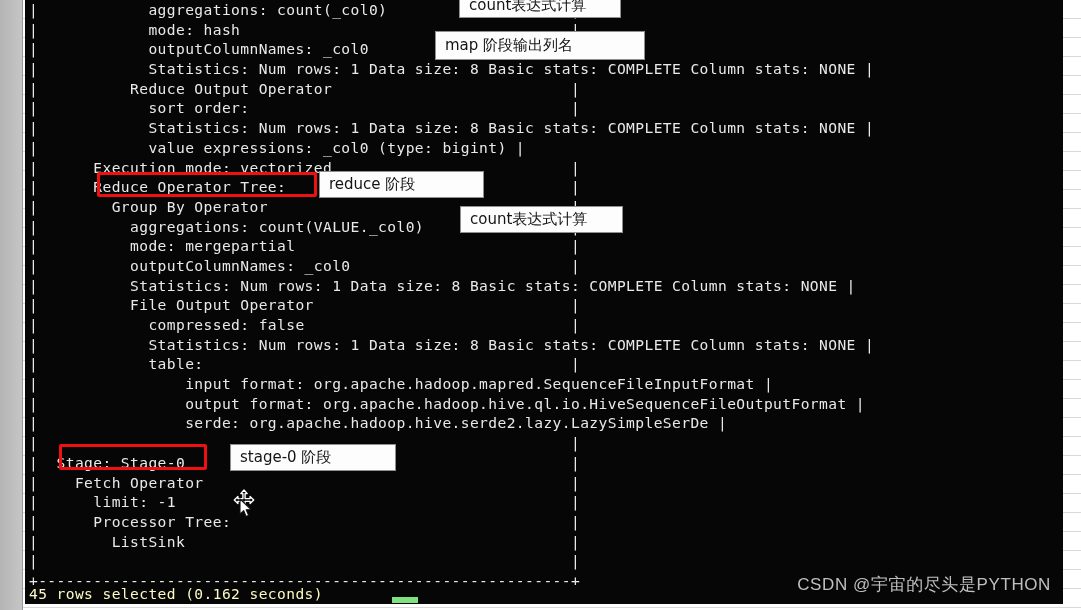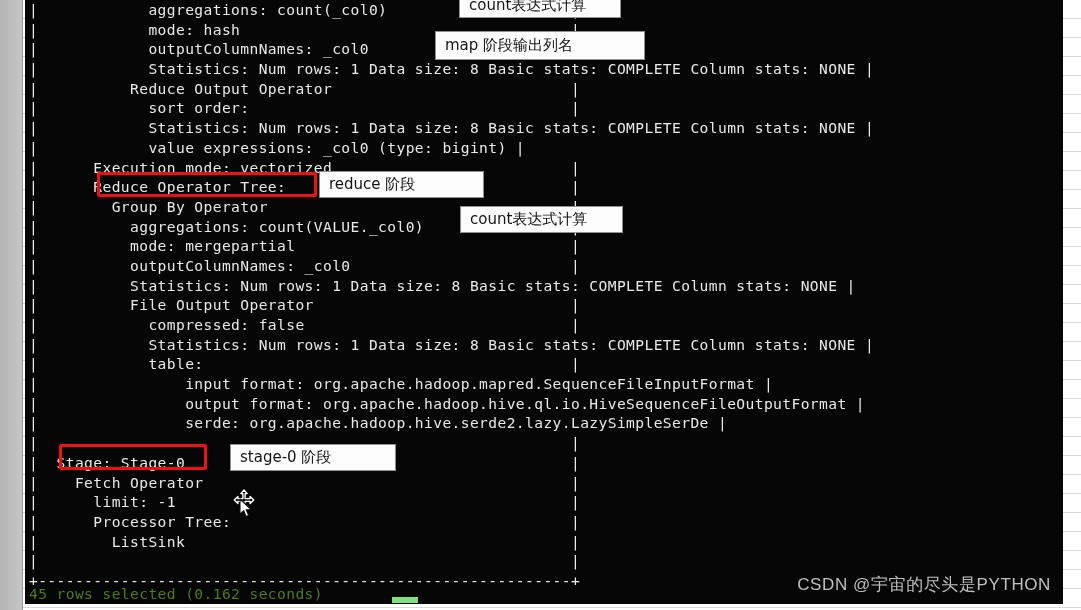--- a/index.html
+++ b/index.html
@@ -58,21 +58,21 @@
   .term-lines .ln {
     height: 19.7px;
     padding-left: 4px;
   }
 
   
   .status-line {
     position: absolute;
     left: 4px;
     top: 585px;
-    color: #4d7c0f;
+    color: #fef9c3;
     font-family: "DejaVu Sans Mono", "Liberation Mono", monospace;
     font-size: 14.6px;
     letter-spacing: 0.4px;
     white-space: pre;
   }
 
   
   .hl-box {
     position: absolute;
     border: 3px solid #ef1111;

